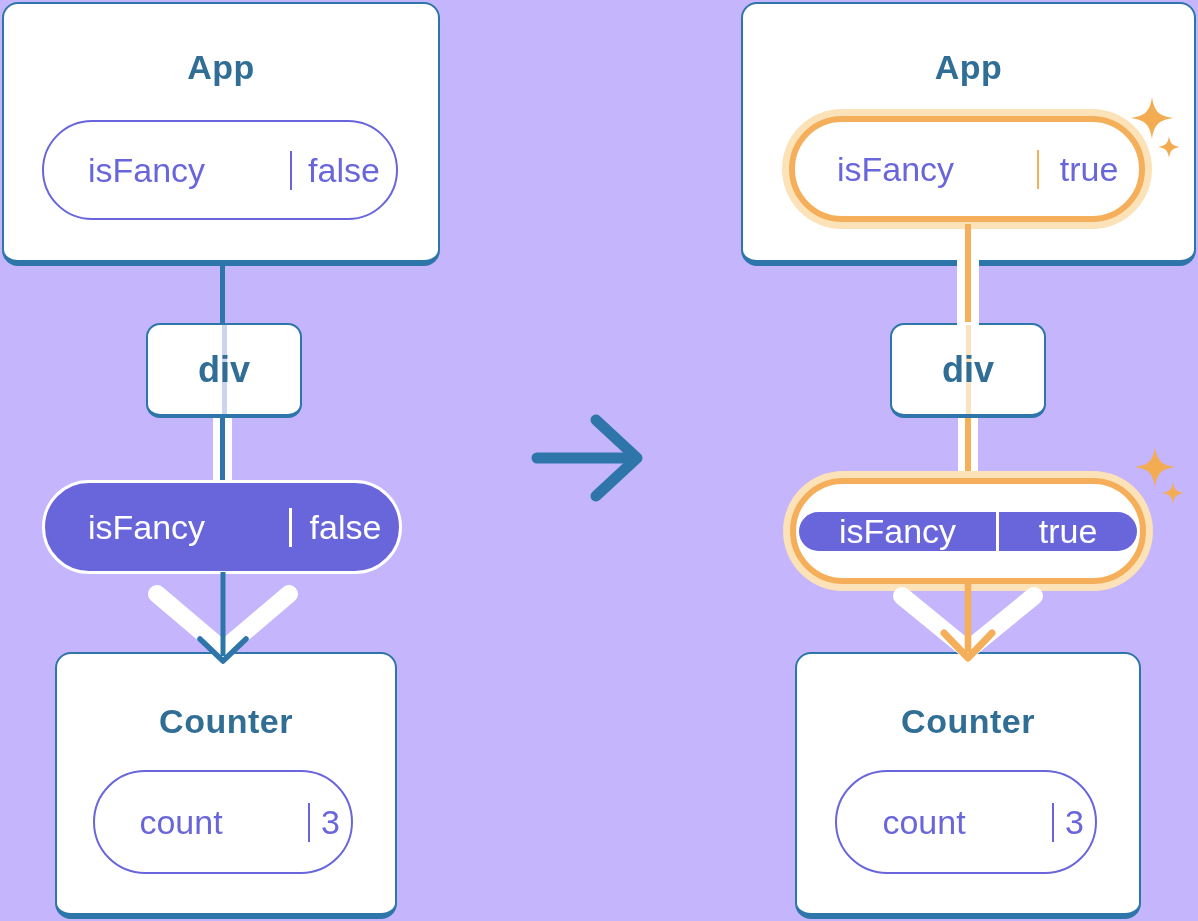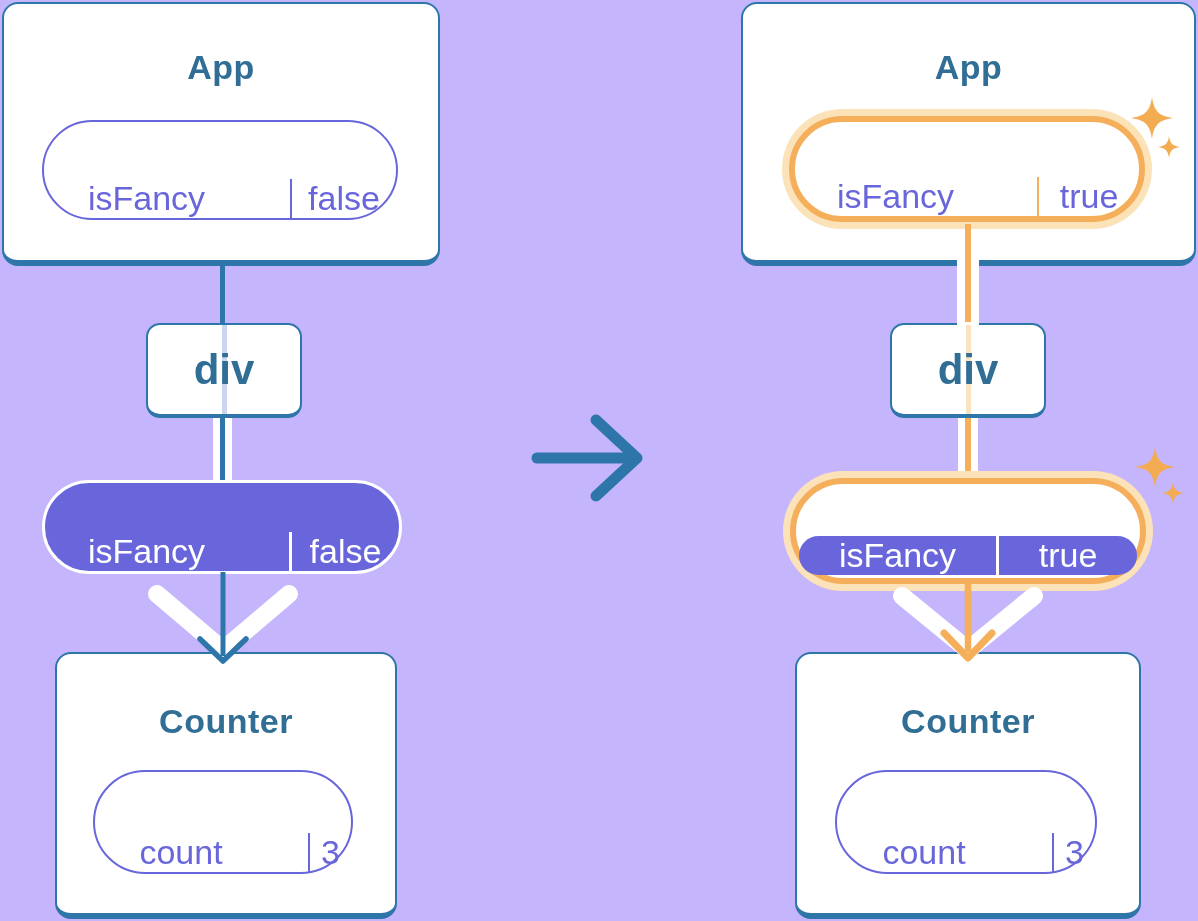--- a/index.html
+++ b/index.html
@@ -33,21 +33,21 @@
     text-align:center;
     color:#316E96;
     font-size:34px;
     font-weight:600;
     letter-spacing:.5px;
   }
   .pill{
     position:absolute;
     display:flex;
     border-radius:999px;
-    align-items:flex-end;
+    align-items:center;
     background:#ffffff;
     gap:41px;
   }
   .pill .cell{
     display:flex;
     align-items:center;
     justify-content:center;
     font-size:34px;
   }
   .outline-pill{
@@ -98,21 +98,21 @@
     top:0; bottom:0;
     width:5px;
     left:calc(50% - 2.5px);
   }
   .div-label{
     position:absolute;
     inset:0;
     display:flex;
     align-items:center;
     justify-content:center;
-    font-size:42px;
+    font-size:36px;
     font-weight:600;
     color:#316E96;
   }
   svg{ position:absolute; overflow:visible; }
 </style>
 </head>
 <body>
 
 <div id="stage">
 

